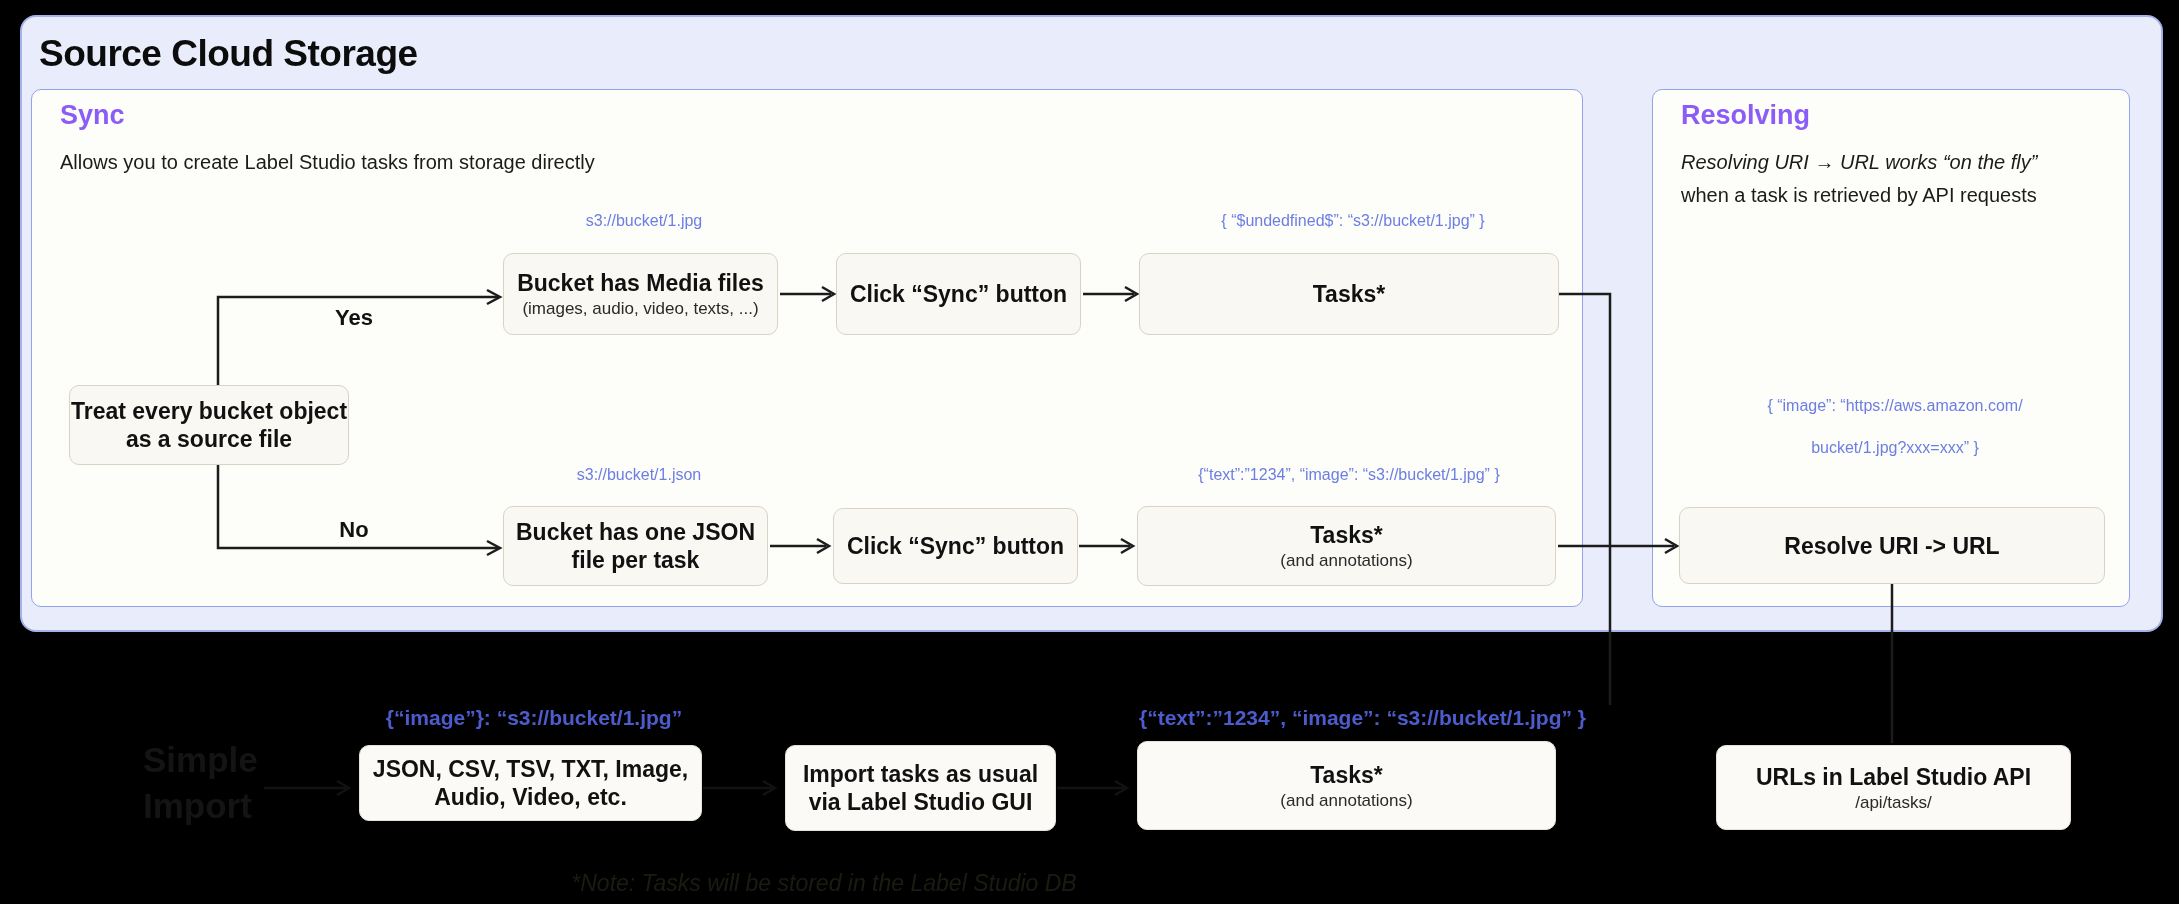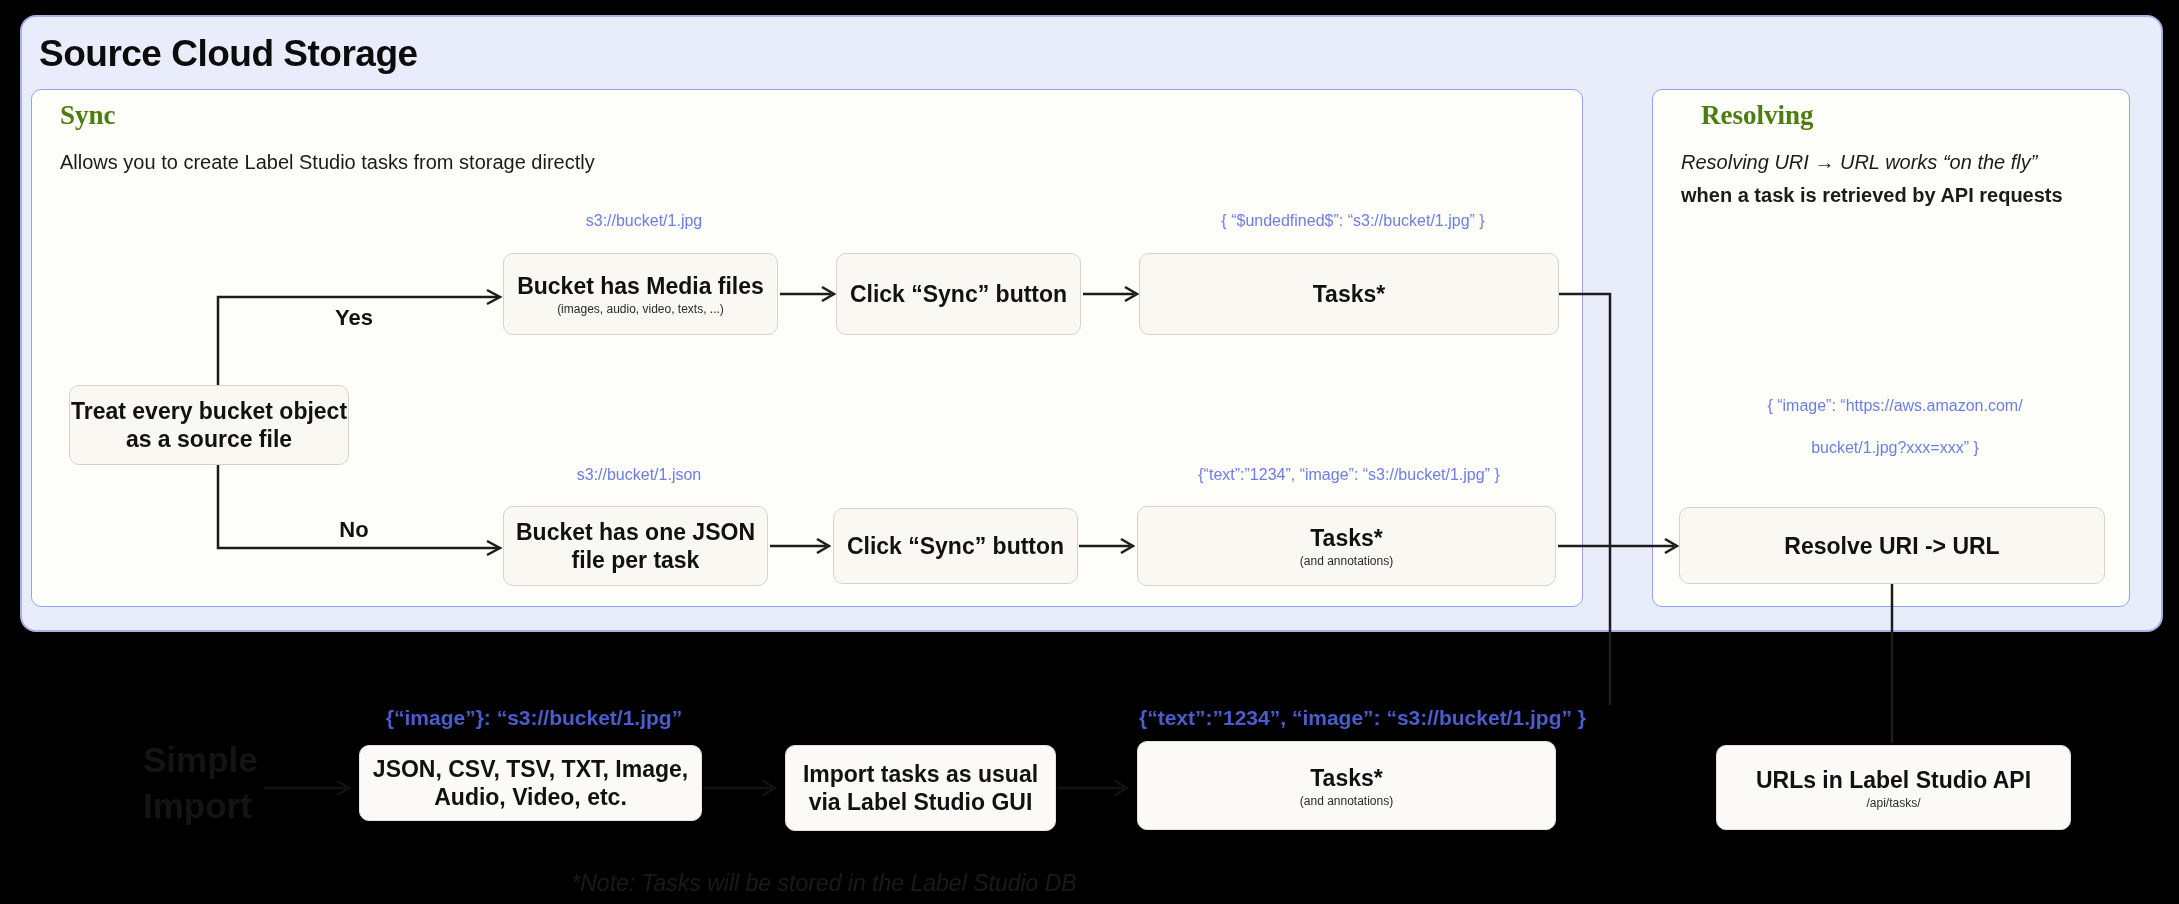--- a/index.html
+++ b/index.html
@@ -4,26 +4,26 @@
 <style>
   html,body{margin:0;padding:0;background:#000;}
   #canvas{position:relative;width:2179px;height:904px;background:#000;overflow:hidden;
           font-family:"Liberation Sans",sans-serif;color:#111;}
   .panel-outer{position:absolute;left:20px;top:15px;width:2143px;height:617px;
                background:#e9ecfa;border:2px solid #a6b1e8;border-radius:16px;box-sizing:border-box;}
   .panel-inner{position:absolute;background:#fdfdfa;border:1.5px solid #93a3ee;border-radius:10px;box-sizing:border-box;}
   #sync-panel{left:31px;top:89px;width:1552px;height:518px;}
   #resolving-panel{left:1652px;top:89px;width:478px;height:518px;}
   .page-title{position:absolute;left:35px;top:33px;font-size:37px;font-weight:bold;color:#0c0c0c;letter-spacing:-0.5px;}
-  .section-title{position:absolute;font-size:27px;font-weight:bold;color:#4d7c0f;font-family:Liberation Serif, serif;}
+  .section-title{position:absolute;font-size:27px;font-weight:bold;color:#8b5cf6;}
   .section-sub{position:absolute;font-size:20px;color:#1b1b1b;line-height:33px;}
   .node{position:absolute;background:#f9f8f3;border:1.5px solid #d9d3c6;border-radius:10px;box-sizing:border-box;
         display:flex;flex-direction:column;align-items:center;justify-content:center;text-align:center;padding:4px 0;}
   .node-title{font-size:23px;font-weight:bold;color:#111;line-height:28px;}
-  .node-sub{font-size:12px;color:#2a2a2a;margin-top:2px;}
+  .node-sub{font-size:17px;color:#2a2a2a;margin-top:2px;}
   .blue-label{position:absolute;font-size:16px;color:#6d7ee2;text-align:center;white-space:nowrap;}
   .blue-label-dark{position:absolute;font-size:21px;color:#4d5ccd;text-align:center;white-space:nowrap;font-weight:bold;}
   .branch-label{position:absolute;font-size:22px;font-weight:bold;color:#111;text-align:center;}
   .hidden-title{position:absolute;left:139px;top:737px;font-size:35px;font-weight:bold;color:#141414;line-height:46px;}
   .note{position:absolute;left:460px;top:870px;width:720px;text-align:center;
         font-size:23px;font-style:italic;color:#1c1b12;}
   svg.wires{position:absolute;left:0;top:0;z-index:3;pointer-events:none;}
   .layer-nodes{position:absolute;left:0;top:0;width:100%;height:100%;z-index:4;}
   .layer-panels{position:absolute;left:0;top:0;width:100%;height:100%;z-index:1;}
   .layer-labels{position:absolute;left:4px;top:0;width:100%;height:100%;z-index:5;}
@@ -129,24 +129,24 @@
     <div class="section-sub" style="left:56px;top:146px;">Allows you to create Label Studio tasks from storage directly</div>
 
     <div class="branch-label" style="left:300px;top:305px;width:100px;">Yes</div>
     <div class="branch-label" style="left:300px;top:517px;width:100px;">No</div>
 
     <div class="blue-label" style="left:490px;top:212px;width:300px;">s3://bucket/1.jpg</div>
     <div class="blue-label" style="left:1139px;top:212px;width:420px;">{ “$undedfined$”: “s3://bucket/1.jpg” }</div>
     <div class="blue-label" style="left:485px;top:466px;width:300px;">s3://bucket/1.json</div>
     <div class="blue-label" style="left:1135px;top:466px;width:420px;">{“text”:”1234”,  “image”: “s3://bucket/1.jpg” }</div>
 
-    <div class="section-title" style="left:1677px;top:100px;margin-left:20px;">Resolving</div>
+    <div class="section-title" style="left:1677px;top:100px;">Resolving</div>
     <div class="section-sub" style="left:1677px;top:146px;width:400px;">
       <span style="display:block;font-style:italic;">Resolving URI → URL works “on the fly”</span>
-      <span style="display:block;font-weight:bold;">when a task is retrieved by API requests</span>
+      <span style="display:block;">when a task is retrieved by API requests</span>
     </div>
     <div class="blue-label" style="left:1652px;top:385px;width:478px;line-height:42px;">
       <span style="display:block;">{ “image”: “https://aws.amazon.com/</span>
       <span style="display:block;">bucket/1.jpg?xxx=xxx” }</span>
     </div>
 
     <div class="hidden-title">
       <span style="display:block;">Simple</span>
       <span style="display:block;">Import</span>
     </div>

